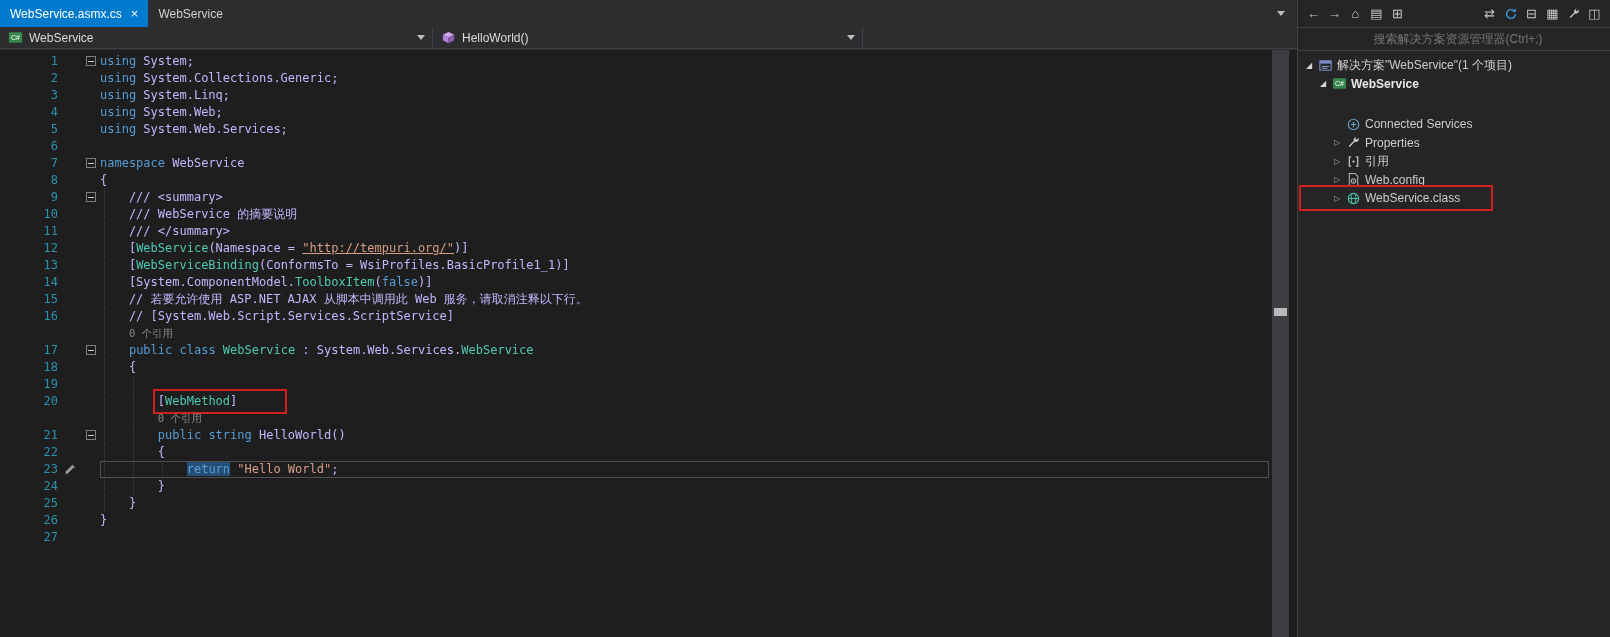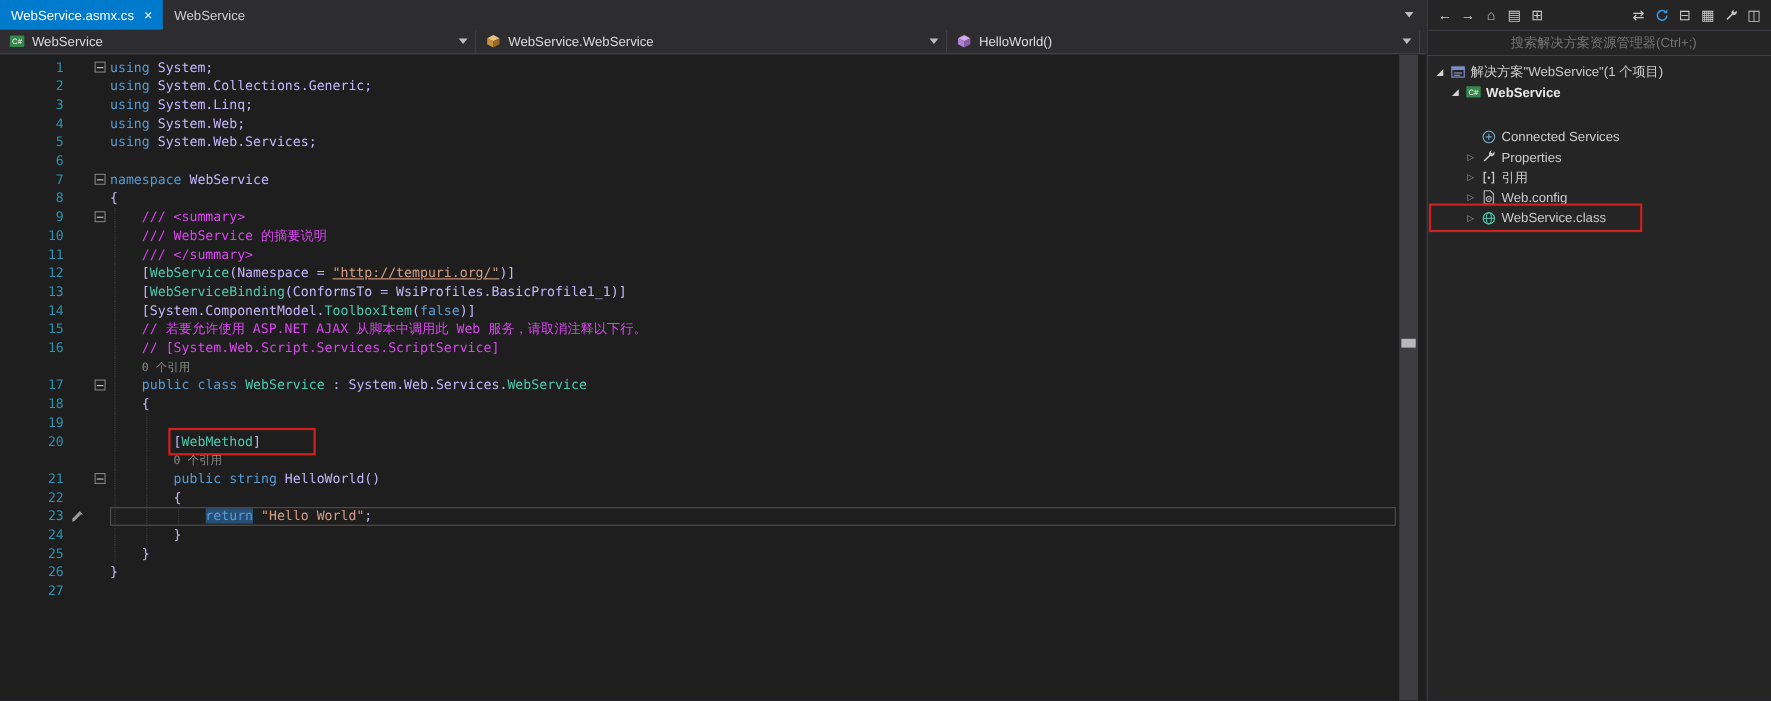--- a/index.html
+++ b/index.html
@@ -35,21 +35,21 @@
   .lmargin svg{position:absolute;left:6px;top:2px;}
   .fold{width:16px;flex:none;position:relative;}
   .fbox{position:absolute;left:2px;top:3px;width:10px;height:10px;border:1px solid #808080;
         background:linear-gradient(#c8c8c8,#c8c8c8) center/6px 1px no-repeat;}
   .codecell{flex:1;position:relative;color:#dcdcdc;}
   .codecell.cur{outline:1px solid #50504f;outline-offset:-1px;}
   .gd{position:absolute;top:0;bottom:0;width:0;border-left:1px dotted #414146;}
   .g1{left:4px;} .g2{left:33px;} .g3{left:62px;}
   .kw{color:#569cd6;} .ty{color:#4ec9b0;} .st{color:#d69d85;}
   .stu{color:#d69d85;text-decoration:underline;}
-  .cm{color:#d946ef;} .pl{color:#c4b5fd;}
+  .cm{color:#c4b5fd;} .pl{color:#c4b5fd;}
   .kwsel{color:#569cd6;background:#264f78;}
   .clens{color:#8a8a8a;font-size:10.5px;}
   .rbox{position:relative;display:inline-block;}
   .rbox::after{content:"";position:absolute;left:-5px;top:-4px;bottom:-4px;right:-50px;
                border:2px solid var(--annotation);pointer-events:none;}
 
   .grip{position:absolute;right:9px;top:3px;width:14px;height:12px;}
   .vscroll{position:absolute;top:0;right:8px;bottom:0;width:17px;background:#3e3e42;}
   .vscroll .mark{position:absolute;left:2px;right:2px;top:44%;height:8px;background:#b9b9b9;}
 
@@ -90,31 +90,20 @@
 
     <div class="navbar">
       <div class="combo c1">
         <span class="cicon">
             <svg width="15" height="15" viewBox="0 0 16 16">
               <rect x="1" y="2.5" width="14" height="11" rx="1" fill="#37864c"></rect>
               <text x="8" y="11" font-size="7.5" fill="#fff" text-anchor="middle" font-family="sans-serif">C#</text>
             </svg>
           </span>
         <span>WebService</span>
-        <span class="chev"></span>
-      </div>
-      <div class="combo c2">
-        <span class="cicon">
-            <svg width="15" height="15" viewBox="0 0 16 16">
-              <path d="M8 2l6 3-6 3-6-3z" fill="#eac282"></path>
-              <path d="M2 5v6l6 3V8z" fill="#c8913f"></path>
-              <path d="M14 5v6l-6 3V8z" fill="#9a6a24"></path>
-            </svg>
-          </span>
-        <span>WebService.WebService</span>
         <span class="chev"></span>
       </div>
       <div class="combo c3">
         <span class="cicon">
             <svg width="15" height="15" viewBox="0 0 16 16">
               <path d="M8 2l6 3-6 3-6-3z" fill="#cfa9e8"></path>
               <path d="M2 5v6l6 3V8z" fill="#b180d7"></path>
               <path d="M14 5v6l-6 3V8z" fill="#8b5fb0"></path>
             </svg>
           </span>

